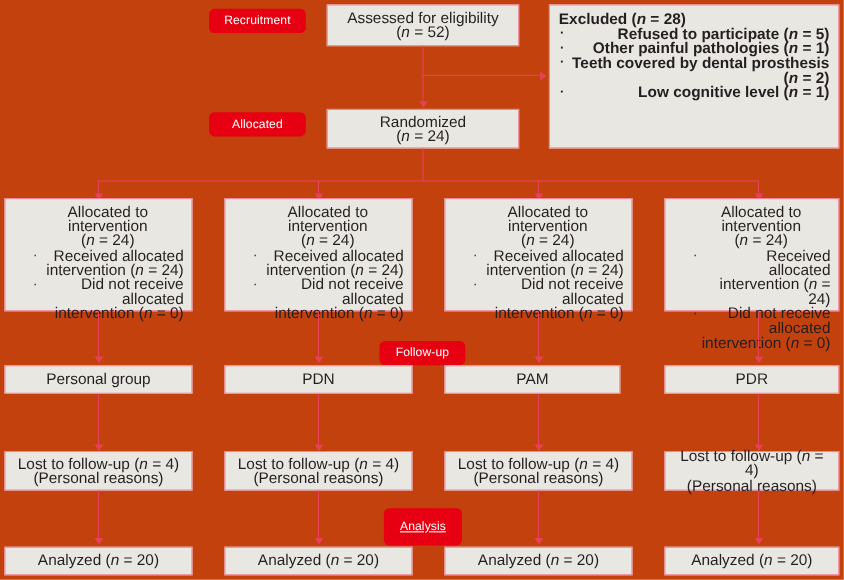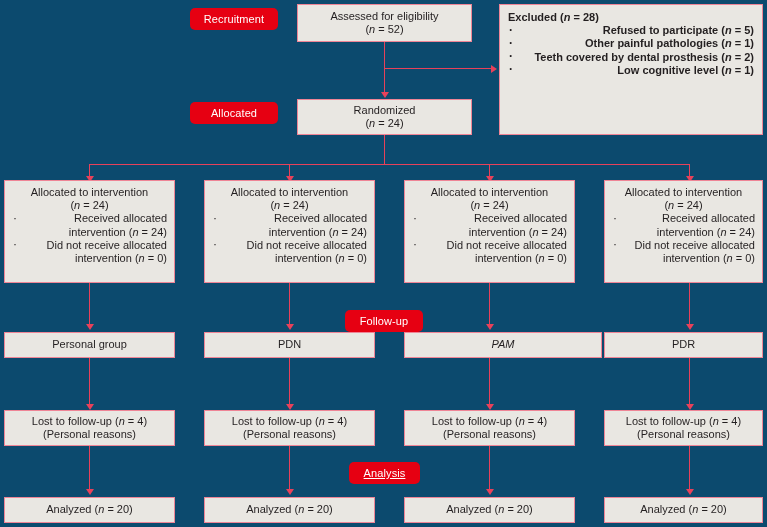--- a/index.html
+++ b/index.html
@@ -10,34 +10,34 @@
   }
   body {
     width: 767px; height: 527px;
     font-family: "Liberation Sans", "DejaVu Sans", sans-serif;
     color: #231f20;
     overflow: hidden;
   }
   #canvas {
     position: relative;
     width: 767px; height: 527px;
-    background: #0c4a6e;
+    background: #c2410c;
   }
 
   
   .box {
     position: absolute;
     background: #e9e7e2;
     border: 1.4px solid #ef8596;
-    font-size: 11px;
+    font-size: 14px;
     line-height: 13.2px;
     color: #231f20;
     padding: 5px 7px;
   }
-  .box.center { text-align: center; }
+  .box.center { text-align: center; padding-left: 24px; }
   .box.left   { text-align: left; font-weight: bold; }
   .box.vcenter {
     display: flex;
     flex-direction: column;
     align-items: center;
     justify-content: center;
     padding: 4px 6px;
   }
   .box i { font-style: italic; }
 
@@ -107,21 +107,21 @@
   </div>
 
   <div class="pill" style="left:190px; top:102px; width:88px; height:22px;">
     <span>Allocated</span>
   </div>
 
   <div class="pill" style="left:345px; top:294px; width:78px; height:22px;margin-top:16px;">
     <span>Follow-up</span>
   </div>
 
-  <div class="pill" style="left:349px; top:462px; width:71px; height:22px;text-decoration:underline;">
+  <div class="pill" style="left:349px; top:462px; width:71px; height:34px;text-decoration:underline;">
     <span>Analysis</span>
   </div>
 
   <div class="box center vcenter" style="left:297px; top:4px; width:175px; height:38px;">
     <div class="hdr-line">Assessed for eligibility</div>
     <div class="hdr-line">(<i>n</i> = 52)</div>
   </div>
 
   <div class="box left" style="left:499px; top:4px; width:264px; height:131px; padding:6px 8px;">
     <div>Excluded (<i>n</i> = 28)</div>
@@ -219,21 +219,21 @@
     <div class="hdr-line">Allocated to intervention</div>
     <div class="hdr-line">(<i>n</i> = 24)</div>
     <ul class="bullets">
       <li>Received allocated intervention (<i>n</i> = 24)</li>
       <li>Did not receive allocated intervention (<i>n</i> = 0)</li>
     </ul>
   </div>
   <div class="vline" style="left:489px; top:283px; height:42px;"></div>
   <div class="arrowhead arrow-down" style="left:485.7px; top:324px;"></div>
 
-  <div class="box center vcenter" style="left:404px; top:332px; width:198px; height:26px;font-style:italic;">
+  <div class="box center vcenter" style="left:404px; top:332px; width:160px; height:26px;">
     <span>PAM</span>
   </div>
   <div class="vline" style="left:489px; top:358px; height:50px;"></div>
   <div class="arrowhead arrow-down" style="left:485.7px; top:404px;"></div>
 
   <div class="box center vcenter" style="left:404px; top:410px; width:171px; height:36px;">
     <div class="hdr-line">Lost to follow-up (<i>n</i> = 4)</div>
     <div class="hdr-line">(Personal reasons)</div>
   </div>
   <div class="vline" style="left:489px; top:446px; height:47px;"></div>

